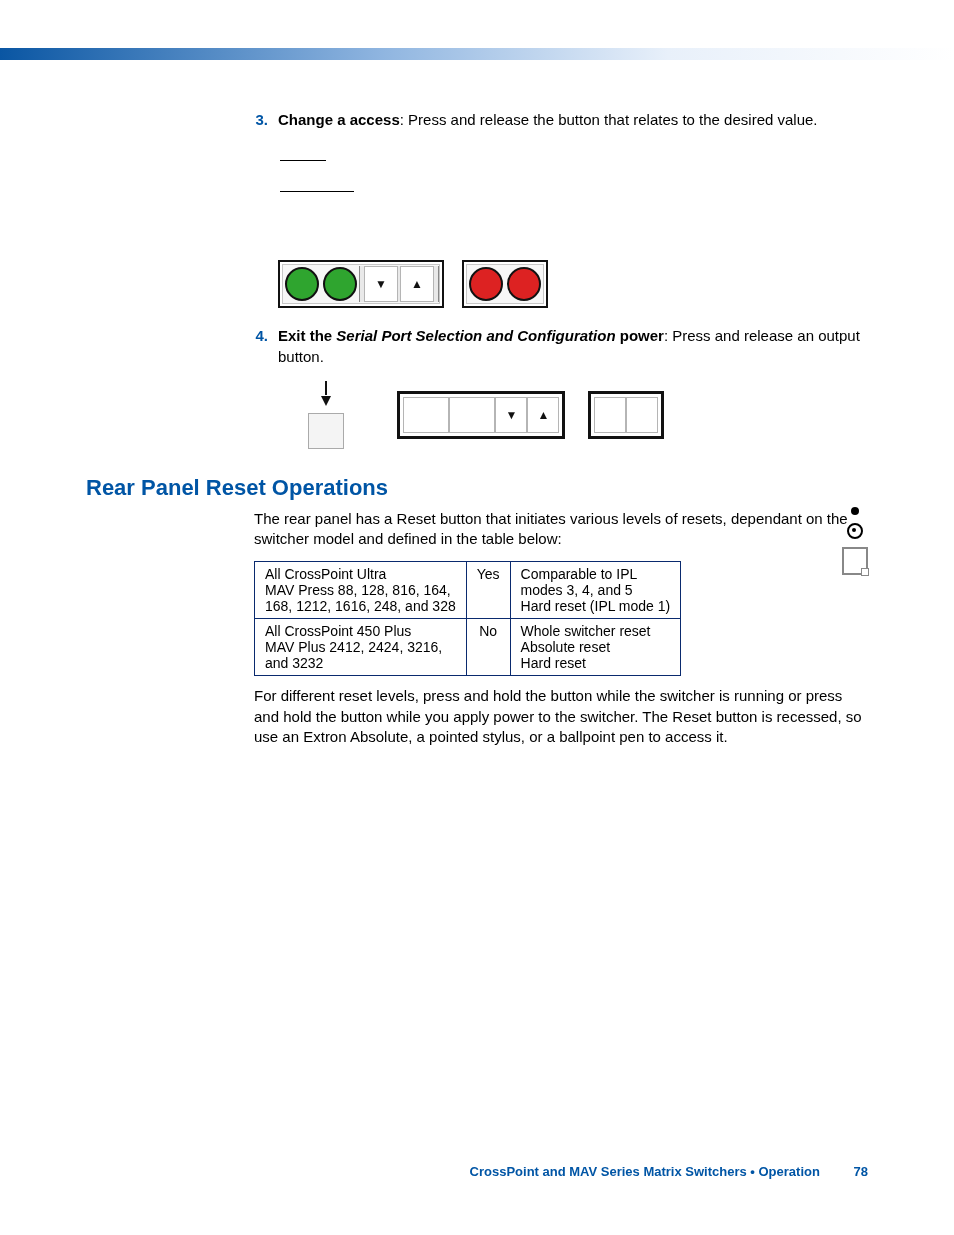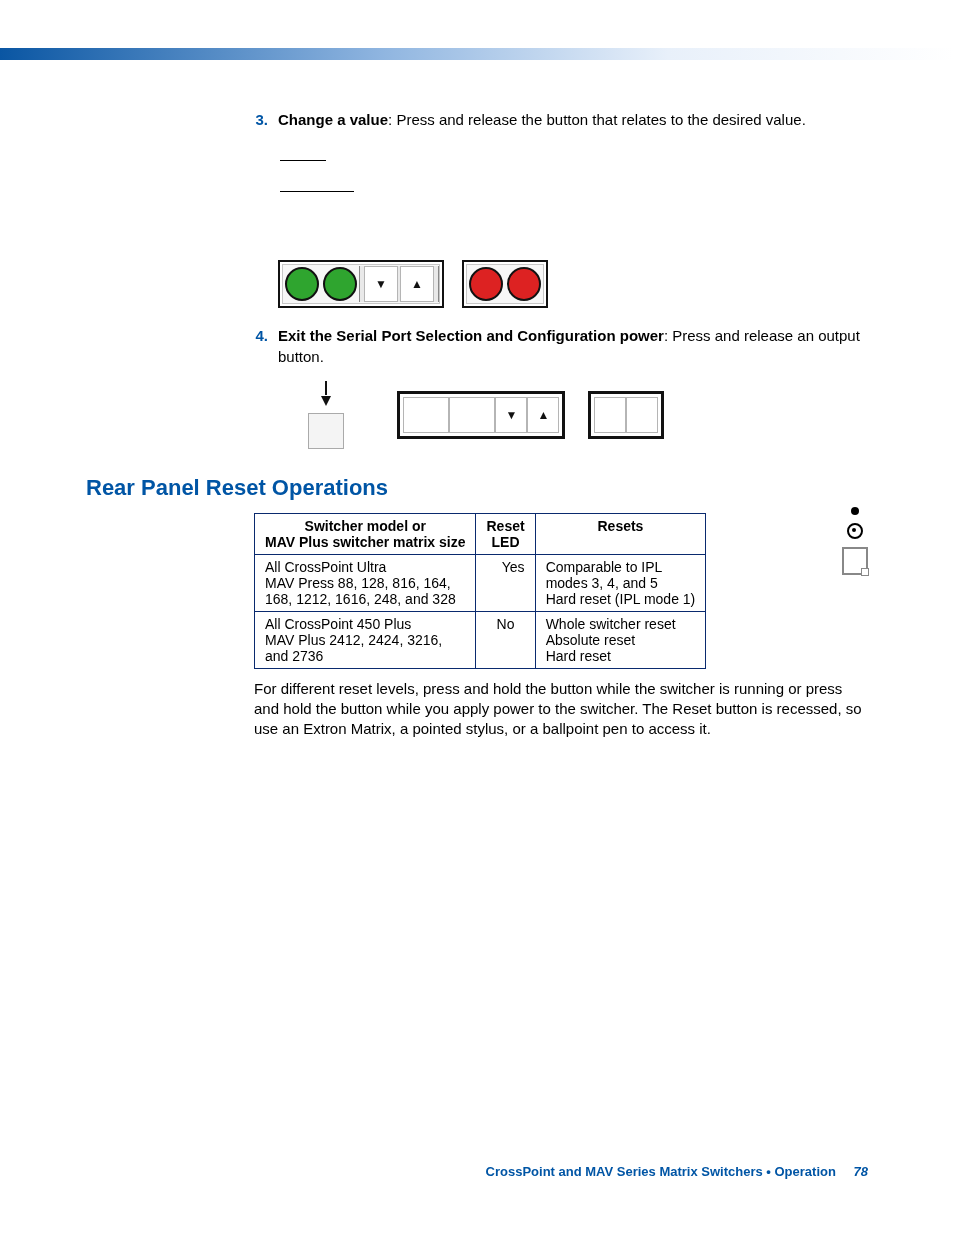--- a/index.html
+++ b/index.html
@@ -89,21 +89,21 @@
   .footer {
     position: absolute;
     bottom: 56px;
     left: 0; right: 0;
     text-align: right;
     padding-right: 86px;
     font-size: 13px;
     font-weight: bold;
     color: #0055a5;
   }
-  .footer .pg { margin-left: 14px; color: #0055a5; font-style: italic; }
+  .footer .pg { margin-left: 30px; color: #0055a5; }
   .panel {
     display: inline-block;
     border: 2px solid #111;
     padding: 2px;
     background: #fff;
   }
   .panel-inner {
     display: flex;
     align-items: center;
     background: #f7f7f7;
@@ -167,34 +167,34 @@
     width: 34px; height: 34px;
     background: #f4f4f4;
     vertical-align: middle;
   }
   .valign { vertical-align: middle; }
   .icon-dot { width:8px; height:8px; background:#000; border-radius:50%; }
   .icon-target { width:12px; height:12px; border:2px solid #000; border-radius:50%; position:relative; }
   .icon-target:after { content:""; position:absolute; left:3px; top:3px; width:4px; height:4px; background:#000; border-radius:50%;}
   .icon-port { width:22px; height:24px; border:2px solid #888; position:relative; }
   .icon-port:after { content:""; position:absolute; right:-3px; bottom:-3px; width:6px; height:6px; border:1px solid #888; background:#fff; }
-  b.em { font-weight: bold; text-align: center; }
+  b.em { font-style: italic; font-weight: bold; text-align: center; }
 </style>
 </head>
 <body>
 
 <div class="top-band"></div>
 
 <div class="content">
 
   <div class="step">
     <div class="stepwrap">
       <span class="num">3.</span>
       <span class="body">
-        <b>Change a value</b><span>: Press and release the button that relates to the desired value.</span>
+        <b>Change a access</b><span>: Press and release the button that relates to the desired value.</span>
       </span>
     </div>
   </div>
 
   <div class="rules">
     <div class="r1"></div>
     <div class="r2"></div>
   </div>
 
   <div class="fig1">
@@ -248,72 +248,60 @@
       <span class="slot">
           <div style="min-width:30px;"></div>
           <div style="min-width:30px;"></div>
         </span>
     </span>
   </div>
 
   <div class="section-h">Rear Panel Reset Operations</div>
 
   <div style="position:relative;">
+    <div class="paratext">The rear panel has a Reset button that initiates various levels of resets, dependant on the switcher model and defined in the table below:</div>
 
     <div class="side-icons" style="position:absolute; right:0; top:-2px;">
       <div class="icon-dot"></div>
       <div class="icon-target"></div>
       <div class="icon-port"></div>
     </div>
   </div>
 
   <table class="reset">
     <tbody>
-        <tr>
-      <th>
-        <span>Switcher model or</span><br>
-        <span>MAV Plus switcher matrix size</span>
-      </th>
-      <th>
-        <span>Reset</span><br>
-        <span>LED</span>
-      </th>
-      <th>
-        <span>Resets</span>
-      </th>
-    </tr>
     <tr>
       <td>
         <div>All CrossPoint Ultra</div>
         <div>MAV Press 88, 128, 816, 164,</div>
         <div>168, 1212, 1616, 248, and 328</div>
       </td>
       <td style="text-align:right;"><span>Yes</span></td>
       <td>
         <div>Comparable to IPL</div>
         <div>modes 3, 4, and 5</div>
         <div>Hard reset (IPL mode 1)</div>
       </td>
     </tr>
     <tr>
       <td>
         <div>All CrossPoint 450 Plus</div>
         <div>MAV Plus 2412, 2424, 3216,</div>
-        <div>and 2736</div>
+        <div>and 3232</div>
       </td>
       <td style="text-align:center;"><span>No</span></td>
       <td>
         <div>Whole switcher reset</div>
         <div>Absolute reset</div>
         <div>Hard reset</div>
       </td>
     </tr>
   </tbody>
     </table>
 
-  <div class="paratext" style="margin-top:10px;">For different reset levels, press and hold the button while the switcher is running or press and hold the button while you apply power to the switcher. The Reset button is recessed, so use an Extron Matrix, a pointed stylus, or a ballpoint pen to access it.</div>
+  <div class="paratext" style="margin-top:10px;">For different reset levels, press and hold the button while the switcher is running or press and hold the button while you apply power to the switcher. The Reset button is recessed, so use an Extron Absolute, a pointed stylus, or a ballpoint pen to access it.</div>
 
 </div>
 
 <div class="footer">
   <span>CrossPoint and MAV Series Matrix Switchers • Operation</span>
   <span class="pg">78</span>
 </div>
 
 </body></html>

